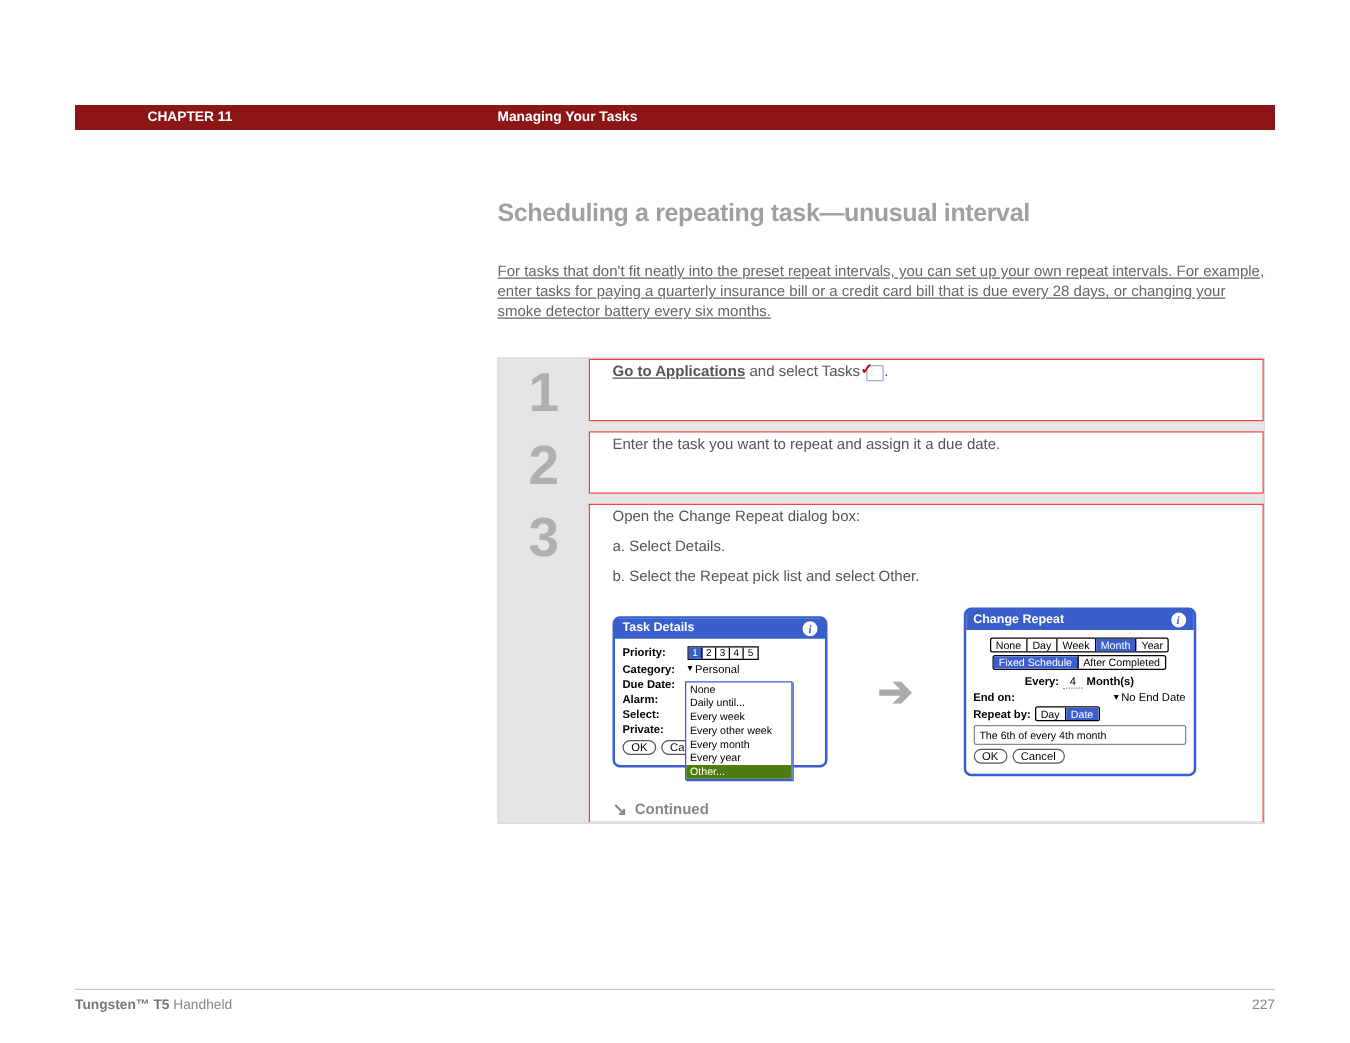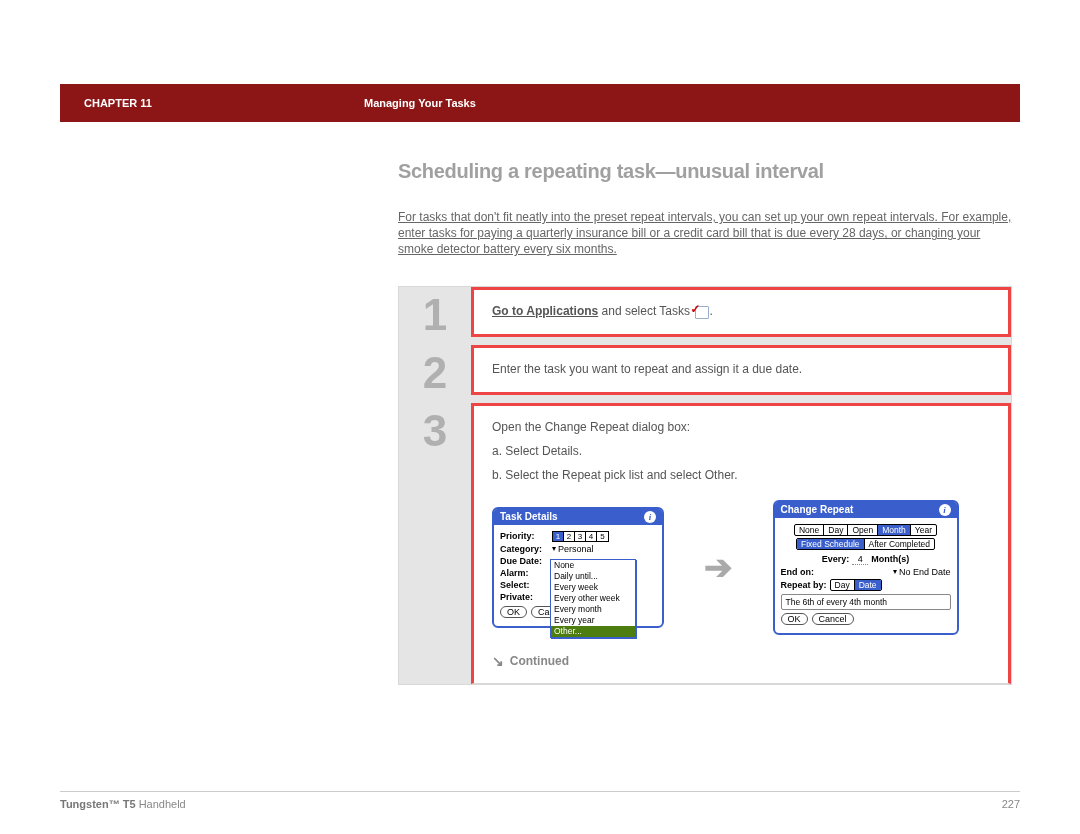--- a/index.html
+++ b/index.html
@@ -11,27 +11,28 @@
     width: 1080px;
     height: 834px;
     position: relative;
     color: #666;
   }
   .topbar {
     position: absolute;
     top: 84px;
     left: 60px;
     right: 60px;
-    height: 38px;
+    height: 20px;
     background: #8c1515;
     color: #fff;
     font-size: 11px;
     font-weight: bold;
     display: flex;
     align-items: center;
+    padding-left: 34px;
   }
   .topbar .chapter { margin-left: 24px; width: 280px; }
   .topbar .chtitle { }
   .content {
     position: absolute;
     top: 160px;
     left: 398px;
     right: 68px;
   }
   h2.title {
@@ -63,22 +64,22 @@
     font-size: 44px;
     font-weight: bold;
     color: #b0b0b0;
     text-align: center;
     line-height: 1;
     padding-top: 6px;
   }
   .step-body {
     flex: 1;
     background: #fff;
-    border: 3px solid #ef4444;
-    padding: 14px 18px;
+    border: 1px solid #ef4444;
+    padding: 2px 18px;
     font-size: 12px;
     color: #555;
   }
   .step-body .link { color: #555; font-weight: bold; text-decoration: underline; }
   .step-body .sub { margin-top: 10px; }
   .tasks-icon {
     display: inline-block;
     width: 16px; height: 14px;
     vertical-align: middle;
     position: relative;
@@ -282,21 +283,21 @@
           <div class="palm-window small">
             <div class="palm-title">
               <span>Change Repeat</span>
               <span class="info">i</span>
             </div>
             <div class="palm-body">
               <div class="palm-row" style="justify-content:center;">
                 <span class="seg">
                   <span>None</span>
                   <span>Day</span>
-                  <span>Open</span>
+                  <span>Week</span>
                   <span class="sel">Month</span>
                   <span>Year</span>
                 </span>
               </div>
               <div class="palm-row" style="justify-content:center; margin-top:2px;">
                 <span class="seg">
                   <span class="sel">Fixed Schedule</span>
                   <span>After Completed</span>
                 </span>
               </div>

